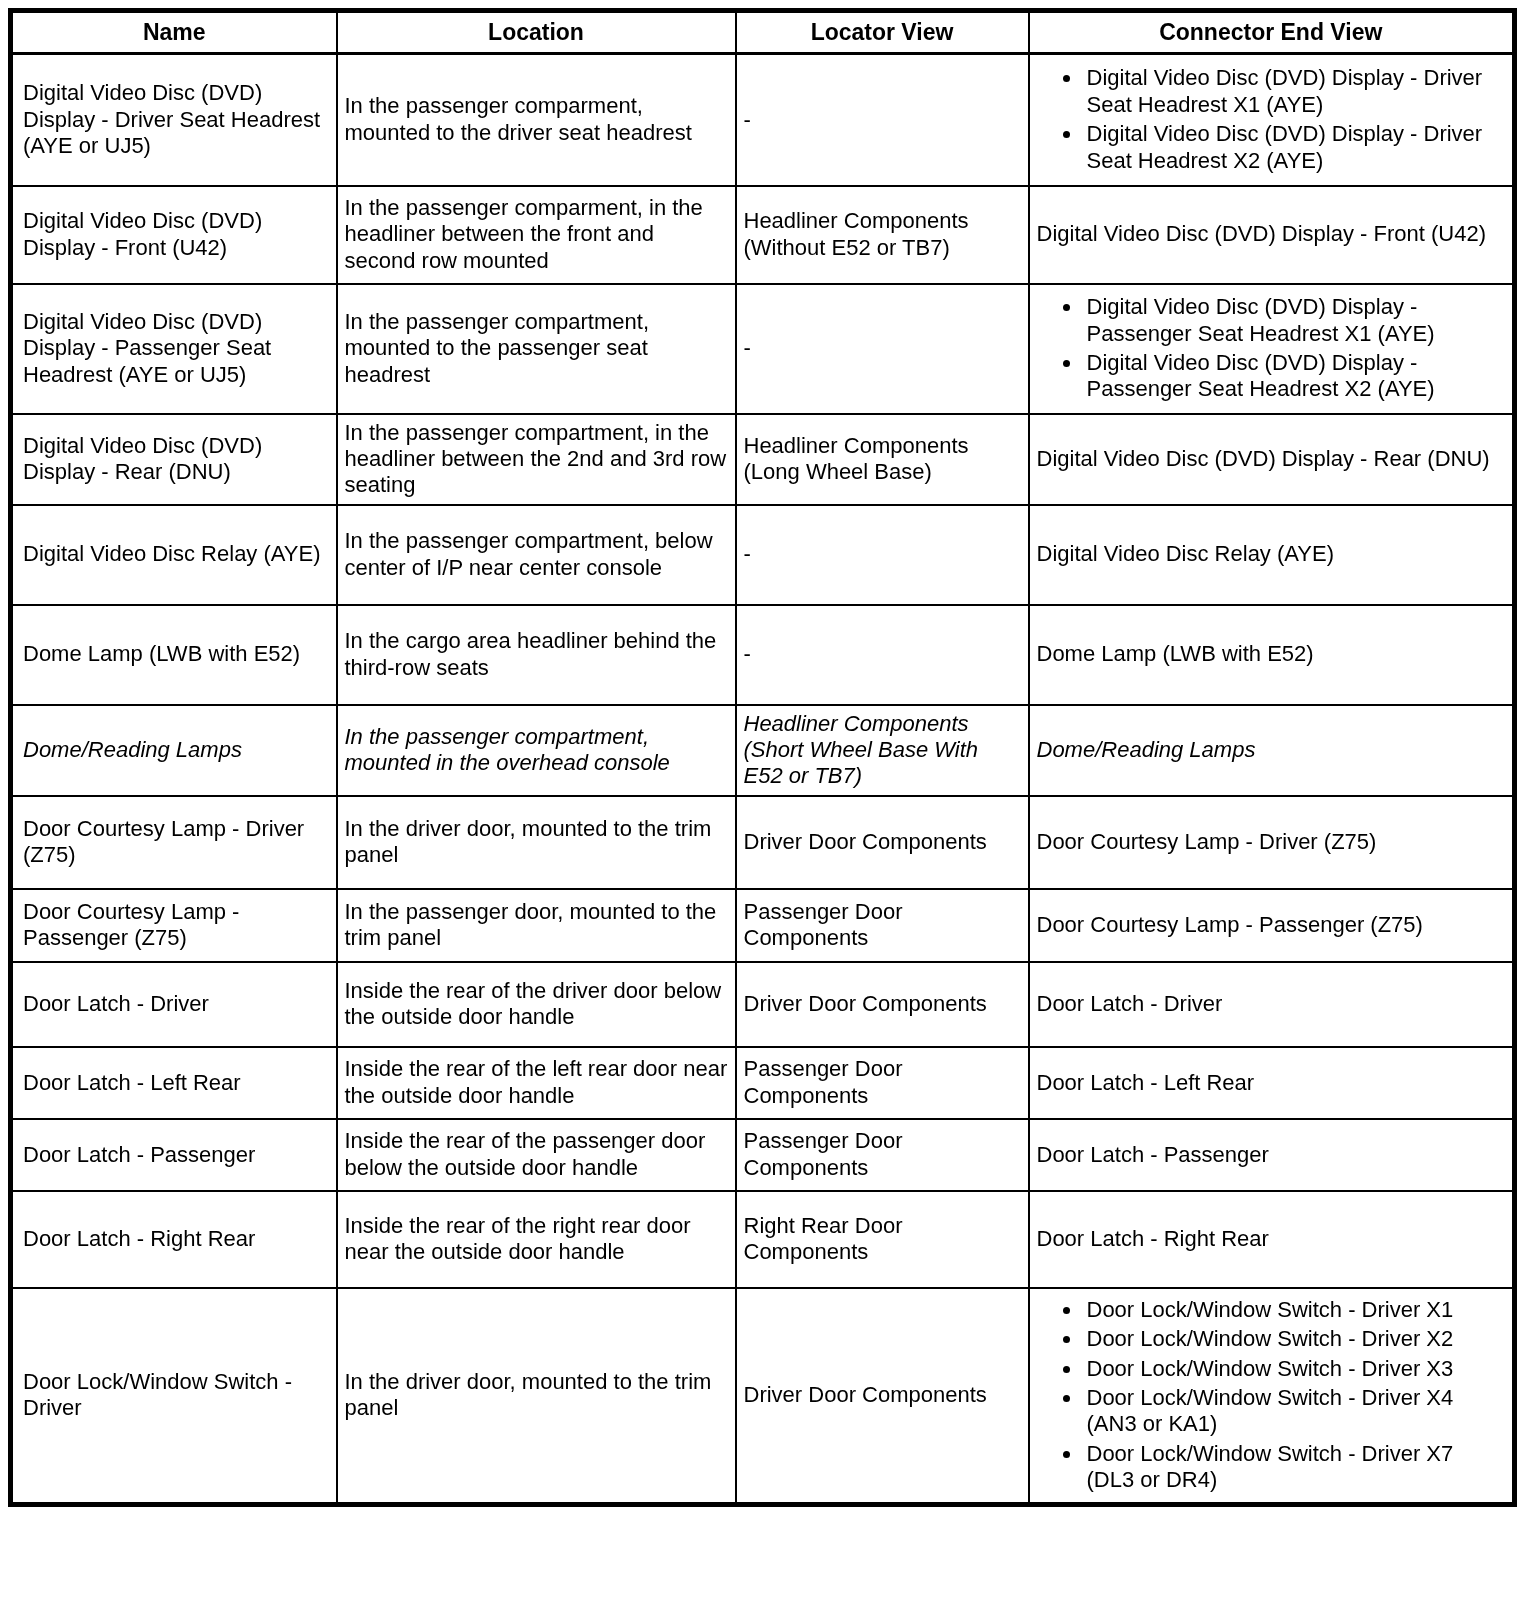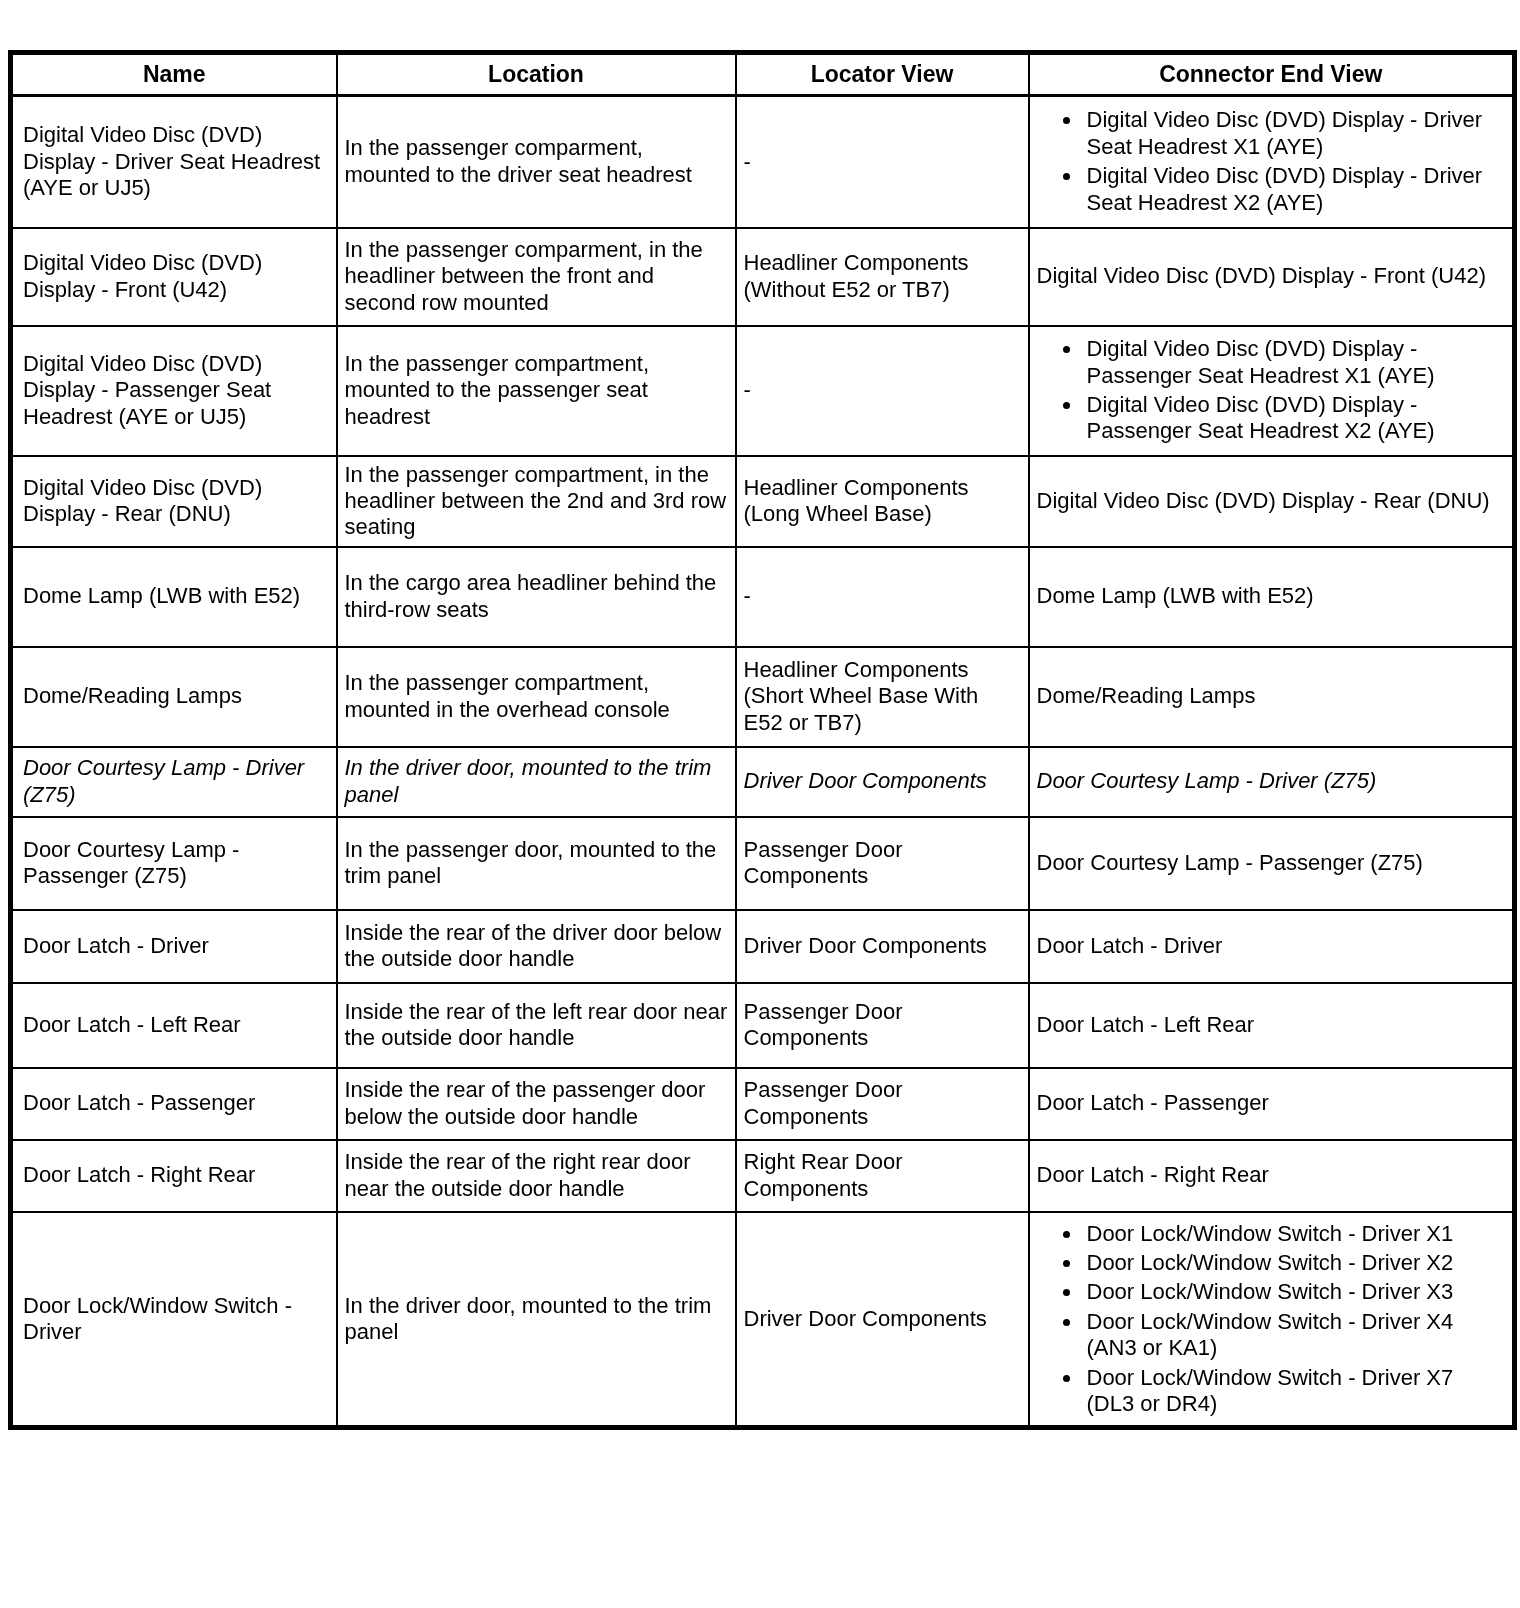--- a/index.html
+++ b/index.html
@@ -6,21 +6,20 @@
     margin: 0;
     padding: 0;
     background: #ffffff;
     width: 1520px;
     height: 1608px;
     font-family: "Liberation Sans", sans-serif;
     color: #000000;
   }
   .sheet {
     padding: 8px;
-    margin-top: 42px;
   }
   table.loctable {
     border-collapse: collapse;
     table-layout: fixed;
     width: 1504px;
     border: 5px solid #000;
     background: #fff;
   }
   col.c1 { width: 326px; }
   col.c2 { width: 399px; }
@@ -121,20 +120,26 @@
             </ul>
           </td>
         </tr>
         <tr>
           <td class="c-name">Digital Video Disc (DVD) Display - Rear (DNU)</td>
           <td class="c-loc">In the passenger compartment, in the headliner between the 2nd and 3rd row seating</td>
           <td class="c-view">Headliner Components (Long Wheel Base)</td>
           <td class="c-conn">Digital Video Disc (DVD) Display - Rear (DNU)</td>
         </tr>
         <tr>
+          <td class="c-name">Digital Video Disc Relay (AYE)</td>
+          <td class="c-loc">In the passenger compartment, below center of I/P near center console</td>
+          <td class="c-view">-</td>
+          <td class="c-conn">Digital Video Disc Relay (AYE)</td>
+        </tr>
+        <tr>
           <td class="c-name">Dome Lamp (LWB with E52)</td>
           <td class="c-loc">In the cargo area headliner behind the third-row seats</td>
           <td class="c-view">-</td>
           <td class="c-conn">Dome Lamp (LWB with E52)</td>
         </tr>
         <tr>
           <td class="c-name">Dome/Reading Lamps</td>
           <td class="c-loc">In the passenger compartment, mounted in the overhead console</td>
           <td class="c-view">Headliner Components (Short Wheel Base With E52 or TB7)</td>
           <td class="c-conn">Dome/Reading Lamps</td>

